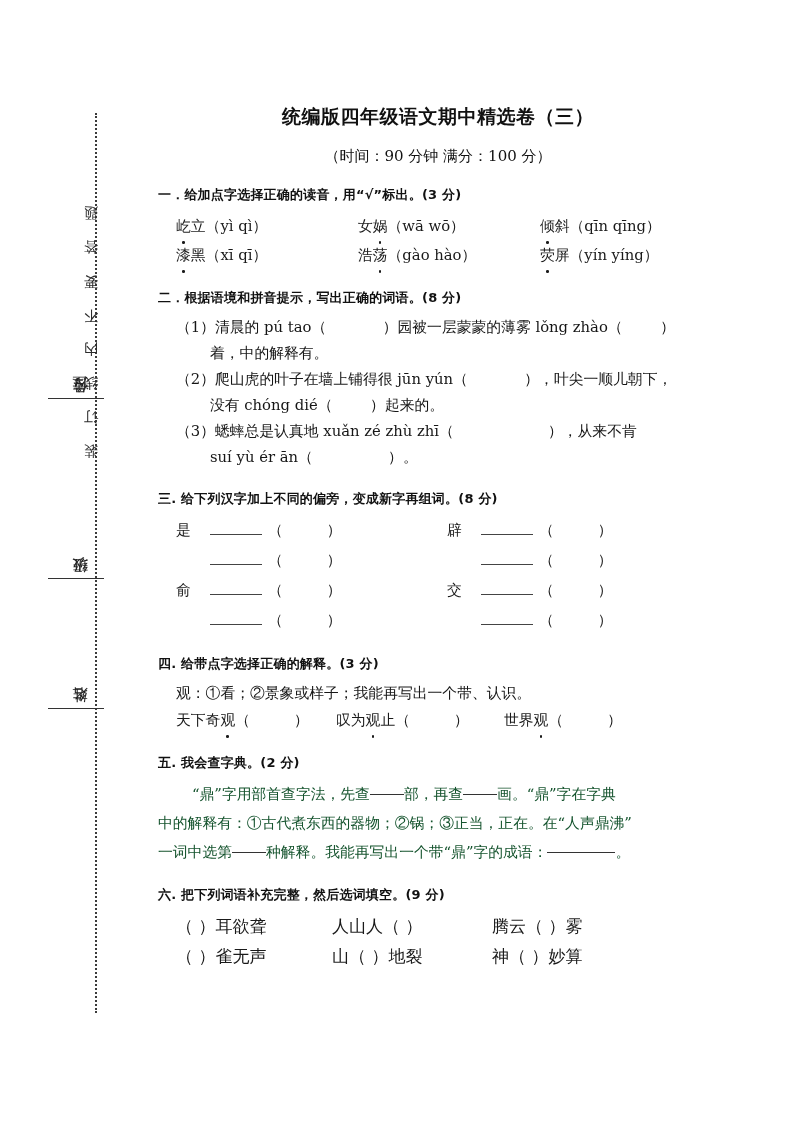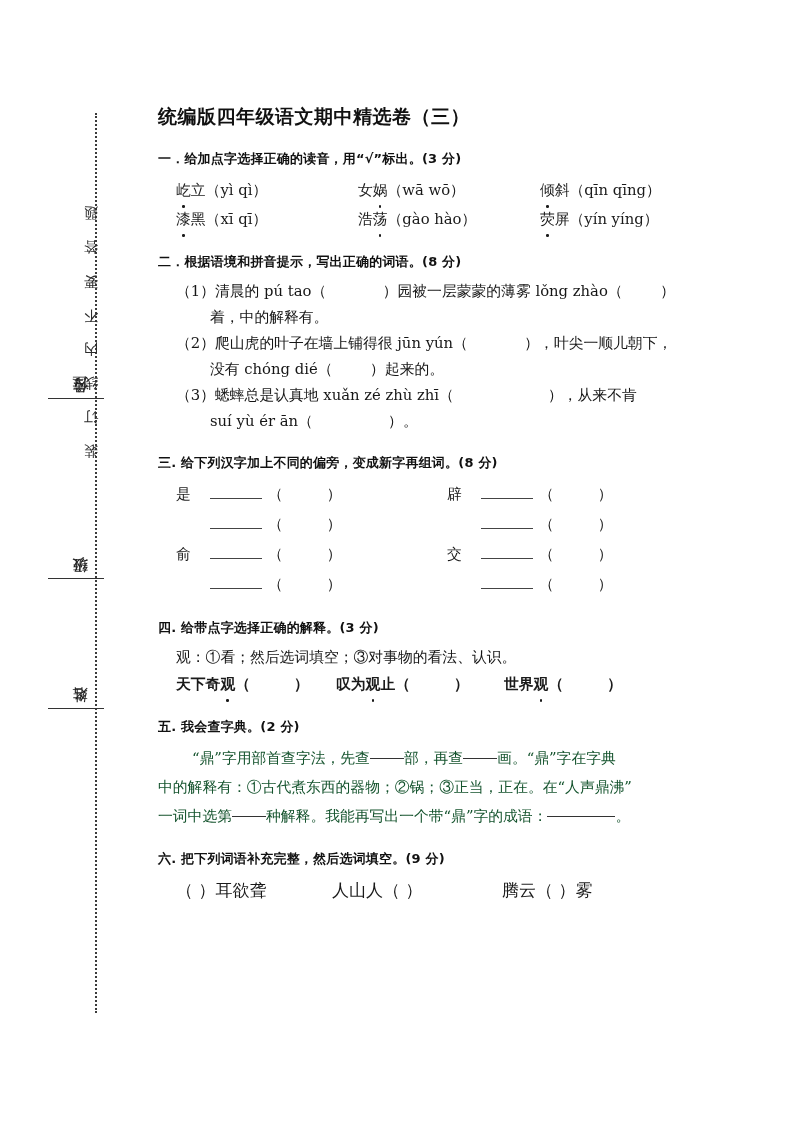--- a/index.html
+++ b/index.html
@@ -66,21 +66,21 @@
   #name  { top: 708px; }
 
   
   .sheet {
     position: absolute;
     left: 158px;
     top: 0;
     width: 560px;
   }
   .doc-title {
-    text-align: left;
+    text-align: center;
     font-family: "DejaVu Sans", "Liberation Sans", sans-serif;
     font-weight: bold;
     font-size: 19px;
     letter-spacing: 0.5px;
     margin-top: 104px;
     color: #111;
   }
   .doc-sub {
     text-align: center;
     font-size: 15px;
@@ -151,21 +151,21 @@
     display: inline-block;
     border-bottom: 1.1px solid #444;
     width: 52px;
     height: 0;
     margin: 0 6px 4px 0;
   }
   .paren { letter-spacing: 0; }
   .paren .gap { display: inline-block; width: 44px; }
 
   
-  .opt-row { display: flex; padding-left: 18px; font-size: 14.8px; line-height: 28px; font-weight: bold; }
+  .opt-row { display: flex; padding-left: 18px; font-size: 14.8px; line-height: 28px; }
   .opt-row > div:nth-child(1) { width: 160px; }
   .opt-row > div:nth-child(2) { width: 168px; }
   .opt-row > div:nth-child(3) { width: 180px; }
 
   
   .para {
     font-size: 14.8px;
     line-height: 29px;
     color: #14532d;
   }
@@ -181,21 +181,21 @@
     border-bottom: 1.1px solid #333;
     width: 68px;
     height: 0;
     margin-bottom: 4px;
   }
 
   
   .idiom-row { display: flex; padding-left: 18px; font-size: 17px; line-height: 30px; }
   .idiom-row > div:nth-child(1) { width: 156px; }
   .idiom-row > div:nth-child(2) { width: 160px; }
-  .idiom-row > div:nth-child(3) { width: 180px; margin-left: 10px; }
+  .idiom-row > div:nth-child(3) { width: 180px; }
 </style>
 </head>
 <body>
 
 <div class="margin-zone">
   <div class="dotted-rule"></div>
 
   <div class="vert-label seal-text">装订线内不要答题</div>
 
   <div class="vert-label field-label" id="seat">
@@ -207,20 +207,21 @@
   </div>
 
   <div class="vert-label field-label" id="name">
     <span>姓名</span><span class="line"></span>
   </div>
 </div>
 
 <div class="sheet">
 
   <div class="doc-title">统编版四年级语文期中精选卷（三）</div>
+  <div class="doc-sub">（时间：90 分钟    满分：100 分）</div>
 
   <div class="section">
     <div class="sec-head">一．给加点字选择正确的读音，用“√”标出。(3 分)</div>
 
     <div class="pyrow">
       <div><span class="dotchar">屹</span><span>立</span><span class="py">（yì    qì）</span></div>
       <div><span>女</span><span class="dotchar">娲</span><span class="py">（wā    wō）</span></div>
       <div><span class="dotchar">倾</span><span>斜</span><span class="py">（qīn    qīng）</span></div>
     </div>
 
@@ -295,21 +296,21 @@
           <span class="blank-u"></span>
           <span class="paren">（<span class="gap"></span>）</span>
         </div>
       </div>
 
     </div>
   </div>
 
   <div class="section">
     <div class="sec-head">四. 给带点字选择正确的解释。(3 分)</div>
-    <div class="line-row indent1">观：①看；然后选词填空；③对事物的看法、认识。</div>
+    <div class="line-row indent1">观：①看；②景象或样子；我能再写出一个带、认识。</div>
     <div class="opt-row">
       <div><span>天下奇</span><span class="dotchar">观</span><span></span><span class="paren">（<span class="gap"></span>）</span></div>
       <div><span>叹为</span><span class="dotchar">观</span><span>止</span><span class="paren">（<span class="gap"></span>）</span></div>
       <div><span>世界</span><span class="dotchar">观</span><span></span><span class="paren">（<span class="gap"></span>）</span></div>
     </div>
   </div>
 
   <div class="section">
     <div class="sec-head">五. 我会查字典。(2 分)</div>
     <div class="para">
@@ -321,15 +322,20 @@
 
   <div class="section">
     <div class="sec-head">六. 把下列词语补充完整，然后选词填空。(9 分)</div>
 
     <div class="idiom-row">
       <div><span>（    ）</span><span>耳欲聋</span></div>
       <div><span>人山人</span><span>（    ）</span></div>
       <div><span>腾云（    ）</span><span>雾</span></div>
     </div>
 
+    <div class="idiom-row">
+      <div><span>（    ）</span><span>雀无声</span></div>
+      <div><span>山（    ）</span><span>地裂</span></div>
+      <div><span>神（    ）</span><span>妙算</span></div>
+    </div>
   </div>
 
 </div>
 
 </body></html>

